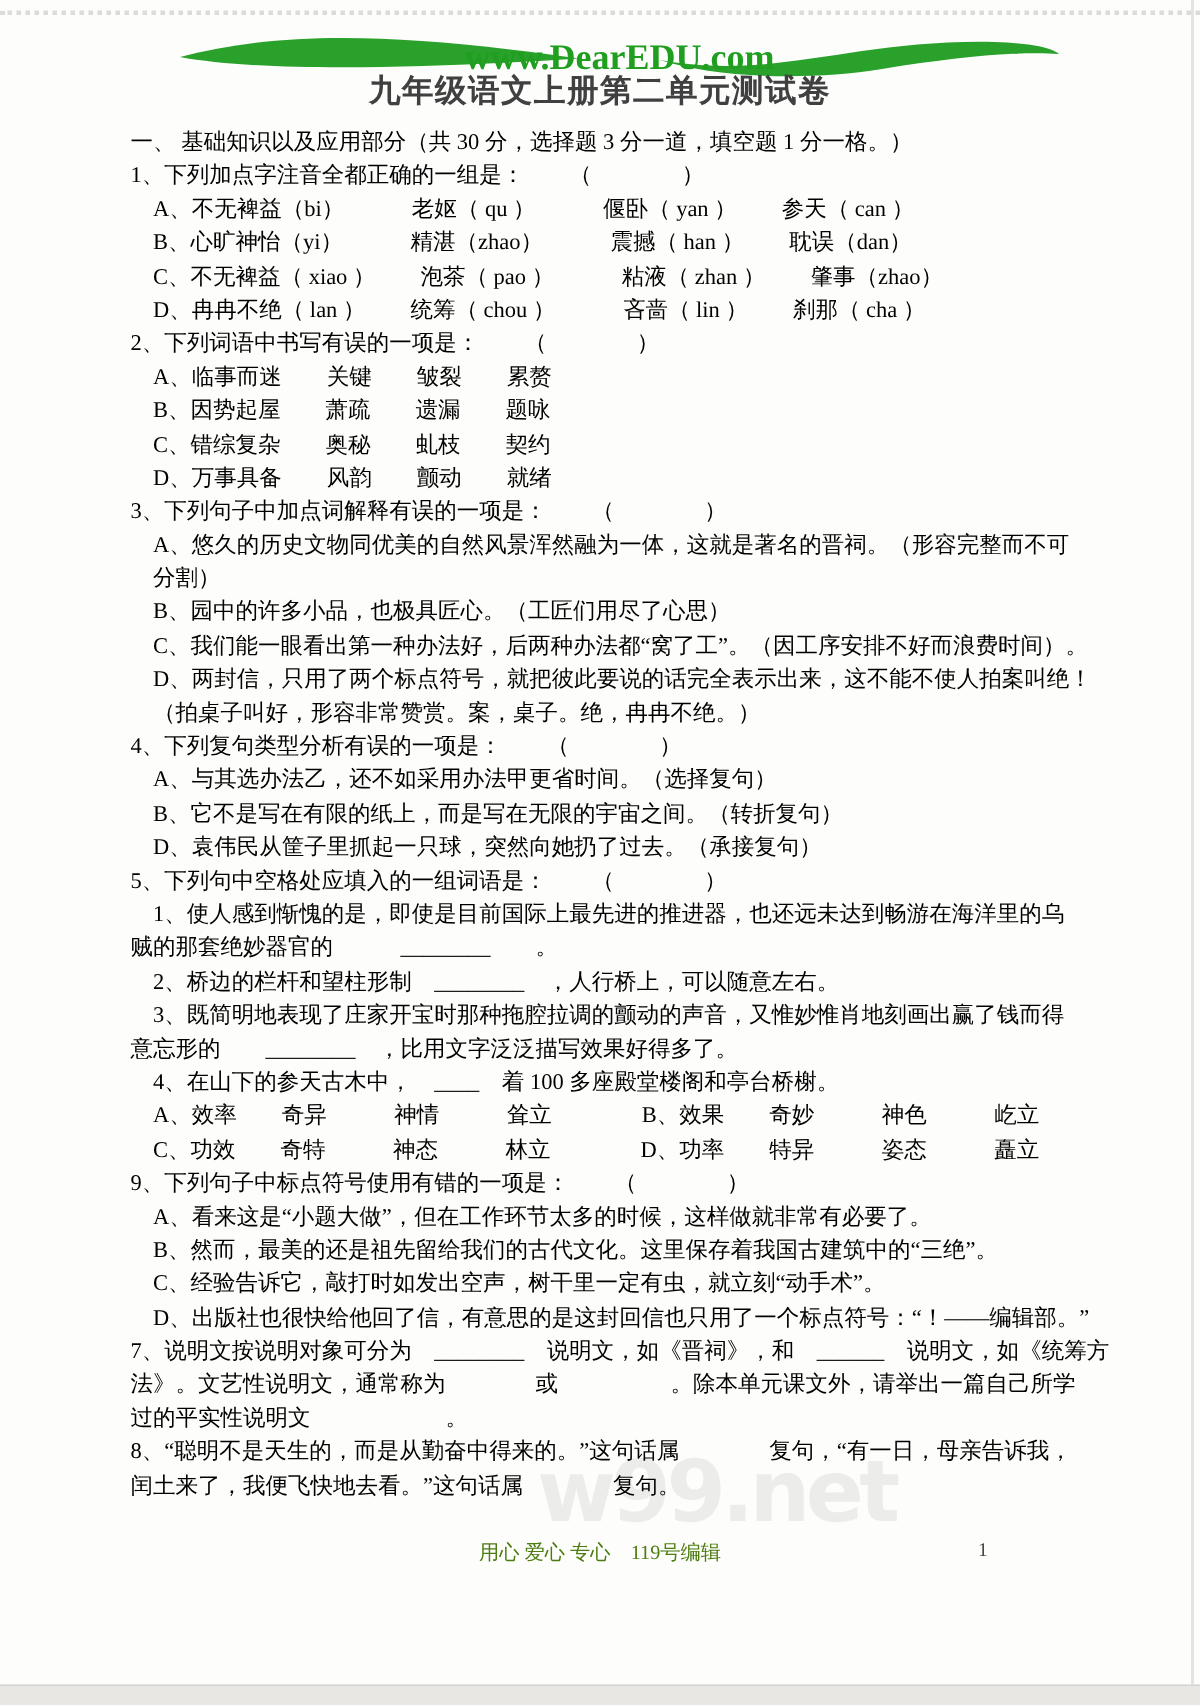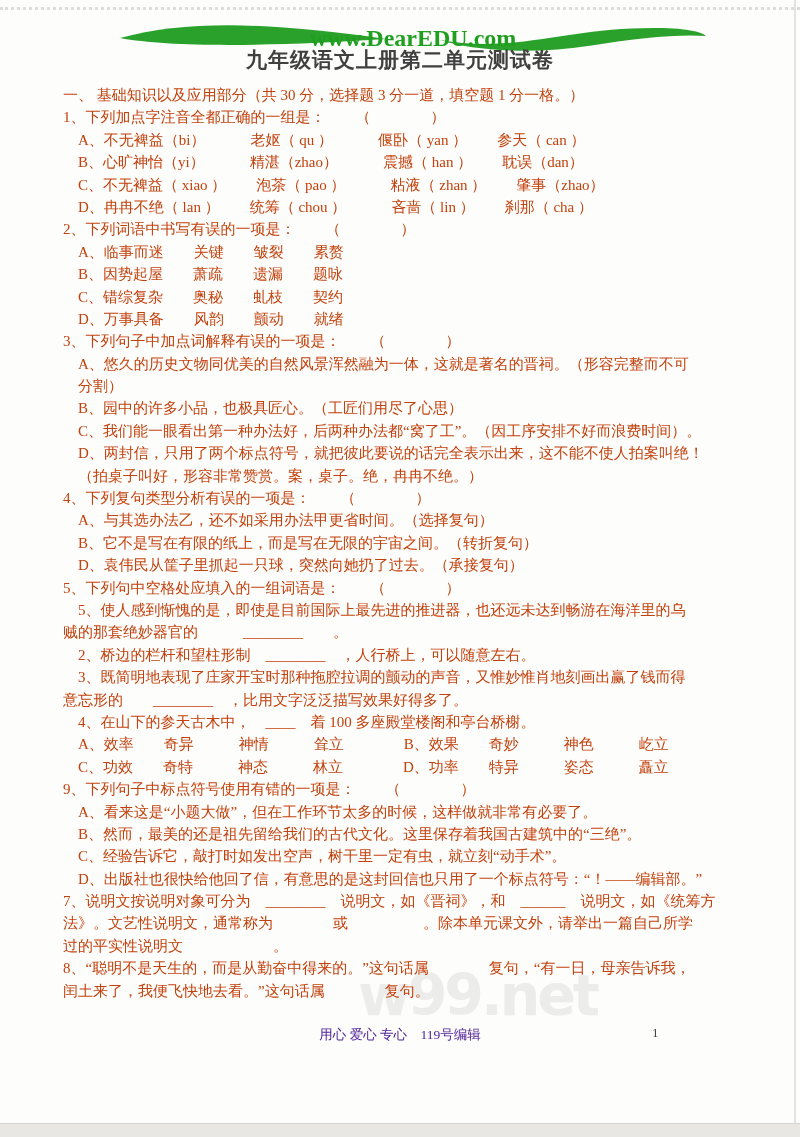--- a/index.html
+++ b/index.html
@@ -57,31 +57,32 @@
   .doc {
     position: absolute;
     top: 84px; left: 63px;
     width: 690px;
     z-index: 1;
   }
   .doc p.line {
     height: 22.4px;
     line-height: 22.4px;
     font-size: 15px;
-    color: #c2410c;
+    color: #000000;
     white-space: nowrap;
     overflow: visible;
+    margin-left: 24px;
   }
   .doc p.line.i1 { padding-left: 15px; }
   .footer-motto {
     position: absolute;
     top: 1026px; left: 0;
     width: 800px;
     text-align: center;
-    color: #4c1d95;
+    color: #4d7c0f;
     font-size: 13.5px;
     z-index: 1;
   }
   .page-number {
     position: absolute;
     top: 1025px; left: 652px;
     color: #444;
     font-size: 13px;
     z-index: 2;
   }
@@ -137,21 +138,21 @@
       <p class="line i1">分割）</p>
       <p class="line i1">B、园中的许多小品，也极具匠心。（工匠们用尽了心思）</p>
       <p class="line i1">C、我们能一眼看出第一种办法好，后两种办法都“窝了工”。（因工序安排不好而浪费时间）。</p>
       <p class="line i1">D、两封信，只用了两个标点符号，就把彼此要说的话完全表示出来，这不能不使人拍案叫绝！</p>
       <p class="line i1">（拍桌子叫好，形容非常赞赏。案，桌子。绝，冉冉不绝。）</p>
       <p class="line i0">4、下列复句类型分析有误的一项是：　　（　　　　）</p>
       <p class="line i1">A、与其选办法乙，还不如采用办法甲更省时间。（选择复句）</p>
       <p class="line i1">B、它不是写在有限的纸上，而是写在无限的宇宙之间。（转折复句）</p>
       <p class="line i1">D、袁伟民从筐子里抓起一只球，突然向她扔了过去。（承接复句）</p>
       <p class="line i0">5、下列句中空格处应填入的一组词语是：　　（　　　　）</p>
-      <p class="line i1">5、使人感到惭愧的是，即使是目前国际上最先进的推进器，也还远未达到畅游在海洋里的乌</p>
+      <p class="line i1">1、使人感到惭愧的是，即使是目前国际上最先进的推进器，也还远未达到畅游在海洋里的乌</p>
       <p class="line i0">贼的那套绝妙器官的　　　________　　。</p>
       <p class="line i1">2、桥边的栏杆和望柱形制　________　，人行桥上，可以随意左右。</p>
       <p class="line i1">3、既简明地表现了庄家开宝时那种拖腔拉调的颤动的声音，又惟妙惟肖地刻画出赢了钱而得</p>
       <p class="line i0">意忘形的　　________　，比用文字泛泛描写效果好得多了。</p>
       <p class="line i1">4、在山下的参天古木中，　____　着 100 多座殿堂楼阁和亭台桥榭。</p>
       <p class="line i1">A、效率　　奇异　　　神情　　　耸立　　　　B、效果　　奇妙　　　神色　　　屹立</p>
       <p class="line i1">C、功效　　奇特　　　神态　　　林立　　　　D、功率　　特异　　　姿态　　　矗立</p>
       <p class="line i0">9、下列句子中标点符号使用有错的一项是：　　（　　　　）</p>
       <p class="line i1">A、看来这是“小题大做”，但在工作环节太多的时候，这样做就非常有必要了。</p>
       <p class="line i1">B、然而，最美的还是祖先留给我们的古代文化。这里保存着我国古建筑中的“三绝”。</p>

